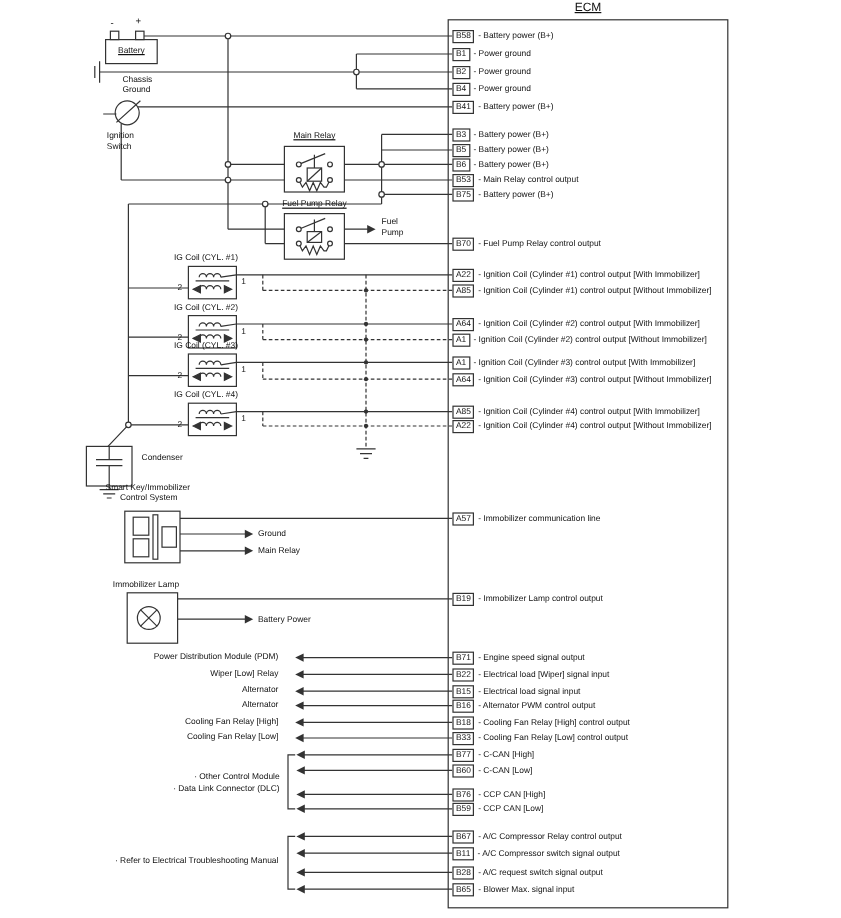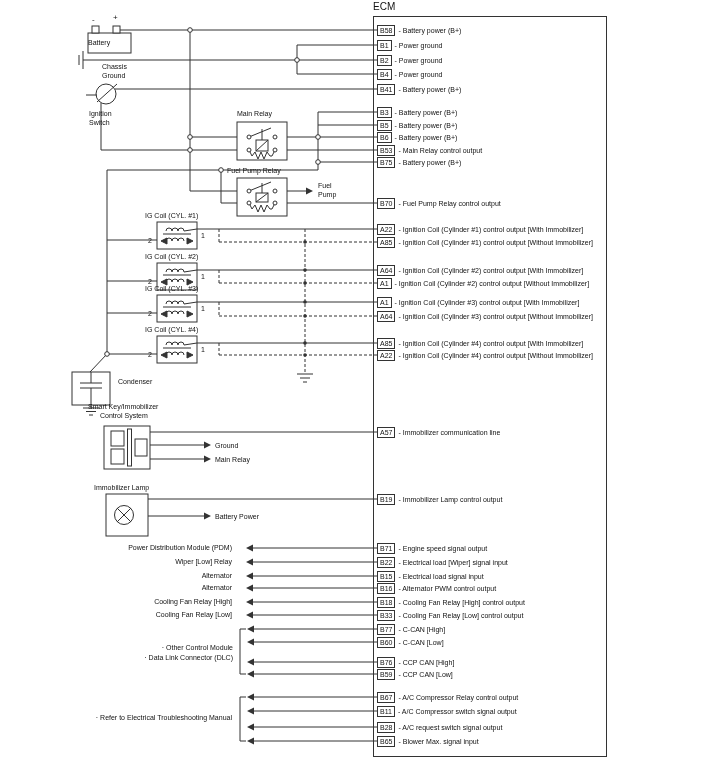--- a/index.html
+++ b/index.html
@@ -1,20 +1,20 @@
 <!DOCTYPE html>
 <html><head>
 <meta charset="utf-8">
 <style>
   html,body{margin:0;padding:0;background:#ffffff;}
   #stage{position:relative;width:701px;height:765px;background:#fff;overflow:hidden;
          font-family:"Liberation Sans",sans-serif;color:#111;}
   #wires{position:absolute;left:0;top:0;z-index:0;}
   .t{position:absolute;font-size:7px;line-height:9px;white-space:nowrap;color:#111;z-index:2;}
-  .tc{}
+  .tc{text-align:center;text-decoration:underline;}
   .tr{text-align:right;}
   .title{font-size:10px;line-height:12px;}
   .pin{position:absolute;left:377px;height:12px;display:flex;align-items:center;z-index:2;}
   .pin-id{border:1px solid #333;background:#fff;padding:0 2px;font-size:7px;line-height:9px;height:9px;display:inline-block;}
   .pin-desc{margin-left:3px;font-size:7px;white-space:nowrap;}
   .sm{font-size:8px;line-height:9px;}
 </style>
 </head>
 <body>
 

